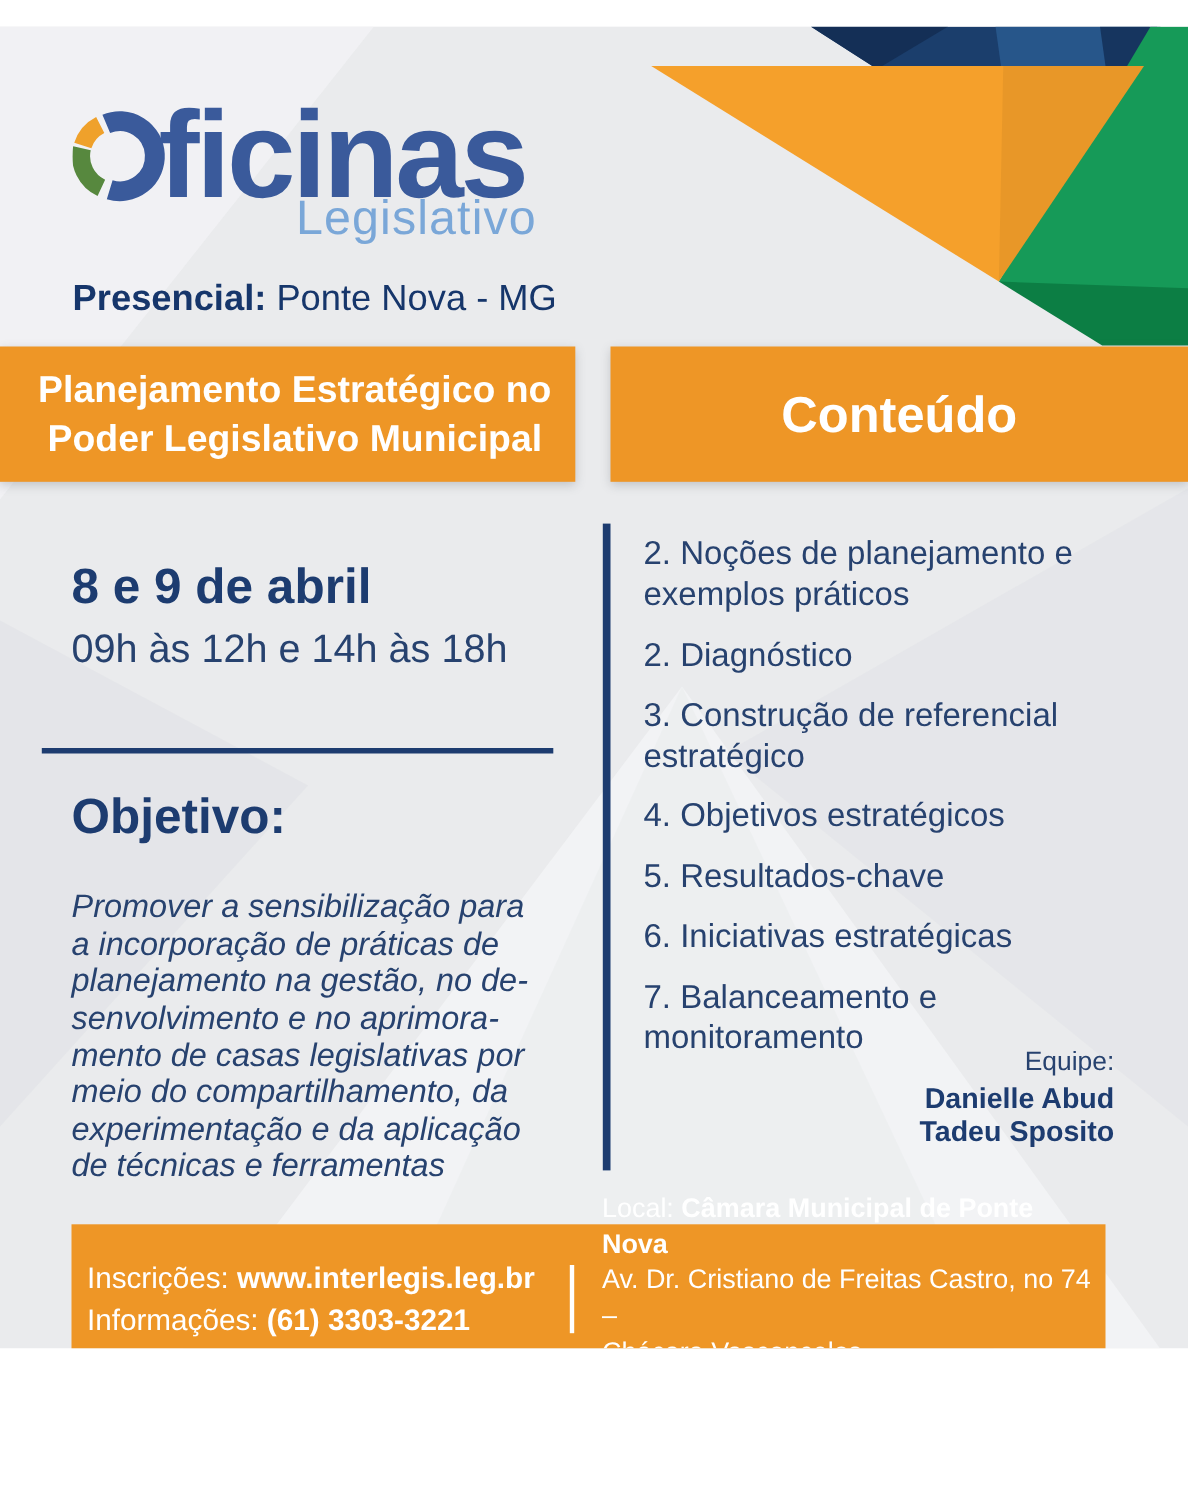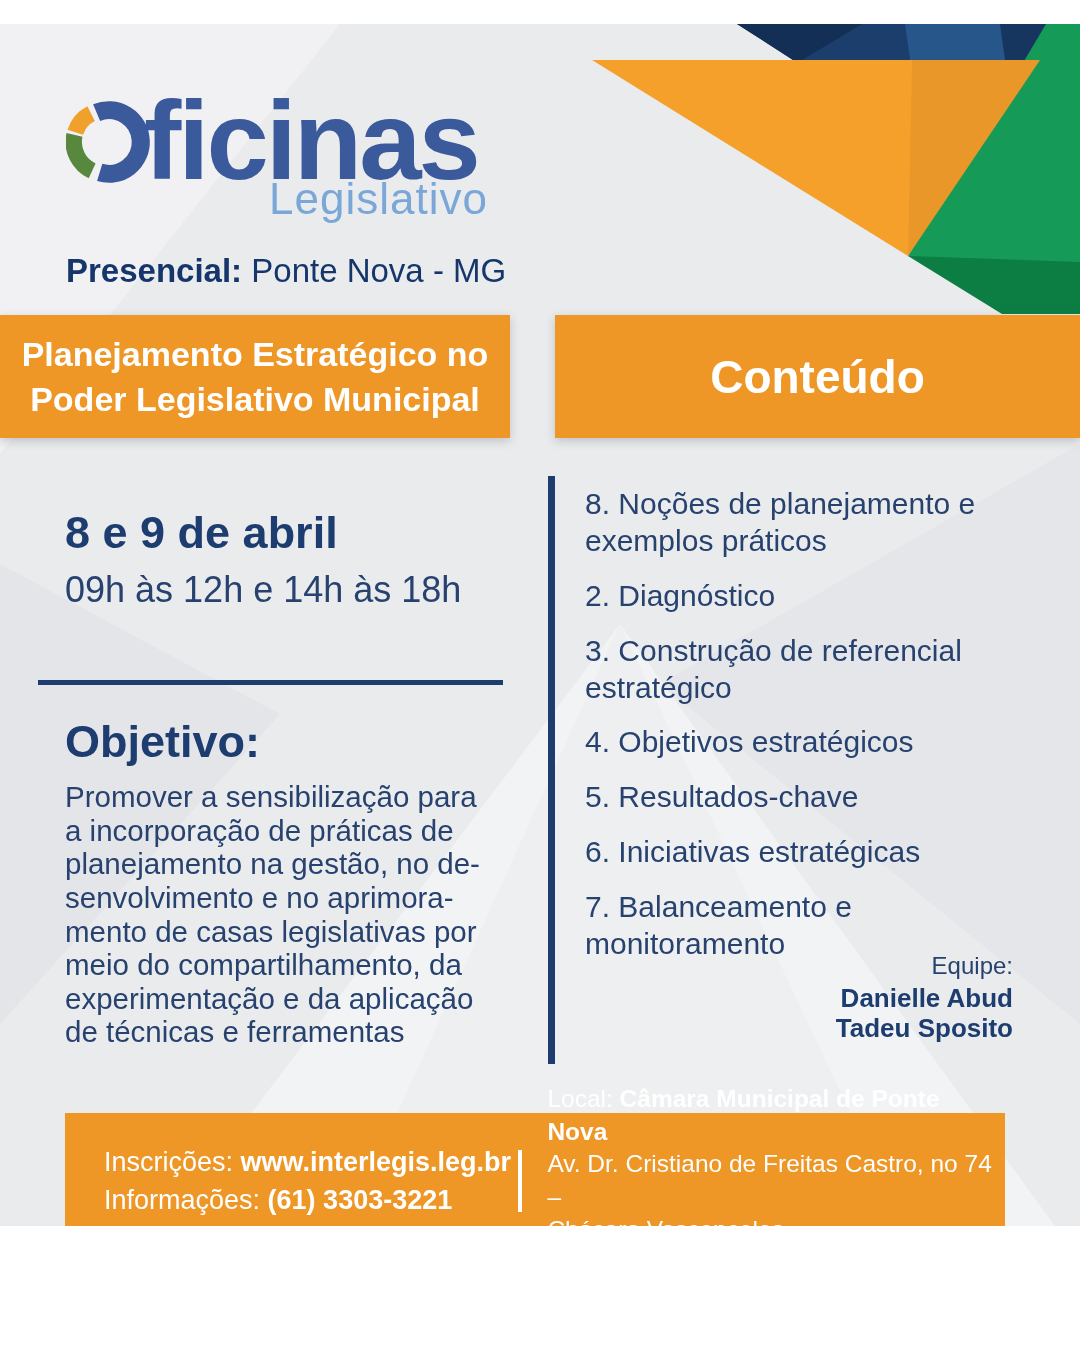--- a/index.html
+++ b/index.html
@@ -9,37 +9,37 @@
   .facets,.corner-art{position:absolute;left:0;top:0;pointer-events:none;}
   
   .brand{position:absolute;left:66px;top:52px;white-space:nowrap;}
   .brand-o{vertical-align:-6px;}
   .brand-rest{font-size:112px;font-weight:bold;letter-spacing:-3px;color:#3A5A9B;margin-left:-8px;}
   .brand-sub{position:absolute;left:68px;top:150px;width:420px;text-align:right;font-size:44px;color:#7AA7D8;letter-spacing:1px;}
   .modality{position:absolute;left:66px;top:228px;font-size:33px;color:#16366B;}
   .modality b{font-weight:bold;}
   
   .banner{position:absolute;top:291px;height:123px;background:#EE9626;color:#fff;display:flex;align-items:center;justify-content:center;text-align:center;box-shadow:0 3px 9px rgba(80,85,95,.28);}
-  .banner-left{left:0;width:510px;font-size:34px;font-weight:bold;line-height:1.3;white-space:pre-line;}
+  .banner-left{left:0;width:510px;font-size:34px;font-weight:bold;line-height:1.3;white-space:pre-line;padding-left:13px;}
   .banner-right{left:555px;width:525px;font-size:46px;font-weight:bold;}
   
   .date-line{position:absolute;left:65px;top:483px;font-size:45px;font-weight:bold;color:#1D3C70;}
   .time-line{position:absolute;left:65px;top:545px;font-size:36px;color:#27426F;text-align:center;}
   .divider{position:absolute;left:38px;top:656px;width:465px;height:5px;background:#1D3C70;}
   .objective-title{position:absolute;left:65px;top:692px;font-size:45px;font-weight:bold;color:#1D3C70;text-align:center;}
-  .objective-body{position:absolute;left:65px;top:756px;width:470px;font-size:29.5px;line-height:1.14;color:#27426F;white-space:pre-line;}
+  .objective-body{position:absolute;left:65px;top:784px;width:470px;font-size:29.5px;line-height:1.14;color:#27426F;white-space:pre-line;font-style:italic;}
   
   .content-col{position:absolute;left:548px;top:452px;width:465px;height:588px;border-left:7px solid #1D3C70;padding:10px 0 0 30px;box-sizing:border-box;}
   .content-item{font-size:30px;line-height:1.23;color:#27426F;margin-bottom:18px;white-space:pre-line;}
   .team{position:absolute;right:67px;top:928px;width:400px;text-align:right;}
   .team-label{font-size:24px;color:#27426F;margin-bottom:4px;}
   .team-member{font-size:26px;font-weight:bold;color:#1D3C70;line-height:1.15;}
   
   .contact-bar{position:absolute;left:65px;top:1089px;width:940px;height:136px;background:#EE9626;color:#fff;display:flex;align-items:center;}
-  .contact-left{width:460px;padding-left:39px;font-size:27px;line-height:1.42;box-sizing:border-box;}
+  .contact-left{width:460px;padding-left:14px;font-size:27px;line-height:1.42;box-sizing:border-box;}
   .contact-sep{width:4px;height:62px;background:#fff;}
   .contact-right{padding-left:25px;font-size:24.5px;line-height:1.33;}
   .contact-bar b{font-weight:bold;}
   .contact-bar a{color:#fff;text-decoration:none;font-weight:bold;}
   
   .footer{position:absolute;left:0;top:1237px;width:1080px;height:113px;background:#FDFDFD;}
 </style>
 </head>
 <body>
 
@@ -92,21 +92,21 @@
   <div class="objective-body">Promover a sensibilização para
 a incorporação de práticas de
 planejamento na gestão, no de-
 senvolvimento e no aprimora-
 mento de casas legislativas por
 meio do compartilhamento, da
 experimentação e da aplicação
 de técnicas e ferramentas</div>
 
   <div class="content-col">
-    <div class="content-item">8. Noções de planejamento e
+    <div class="content-item">2. Noções de planejamento e
 exemplos práticos</div>
     <div class="content-item">2. Diagnóstico</div>
     <div class="content-item">3. Construção de referencial
 estratégico</div>
     <div class="content-item">4. Objetivos estratégicos</div>
     <div class="content-item">5. Resultados-chave</div>
     <div class="content-item">6. Iniciativas estratégicas</div>
     <div class="content-item">7. Balanceamento e
 monitoramento</div>
   </div>

